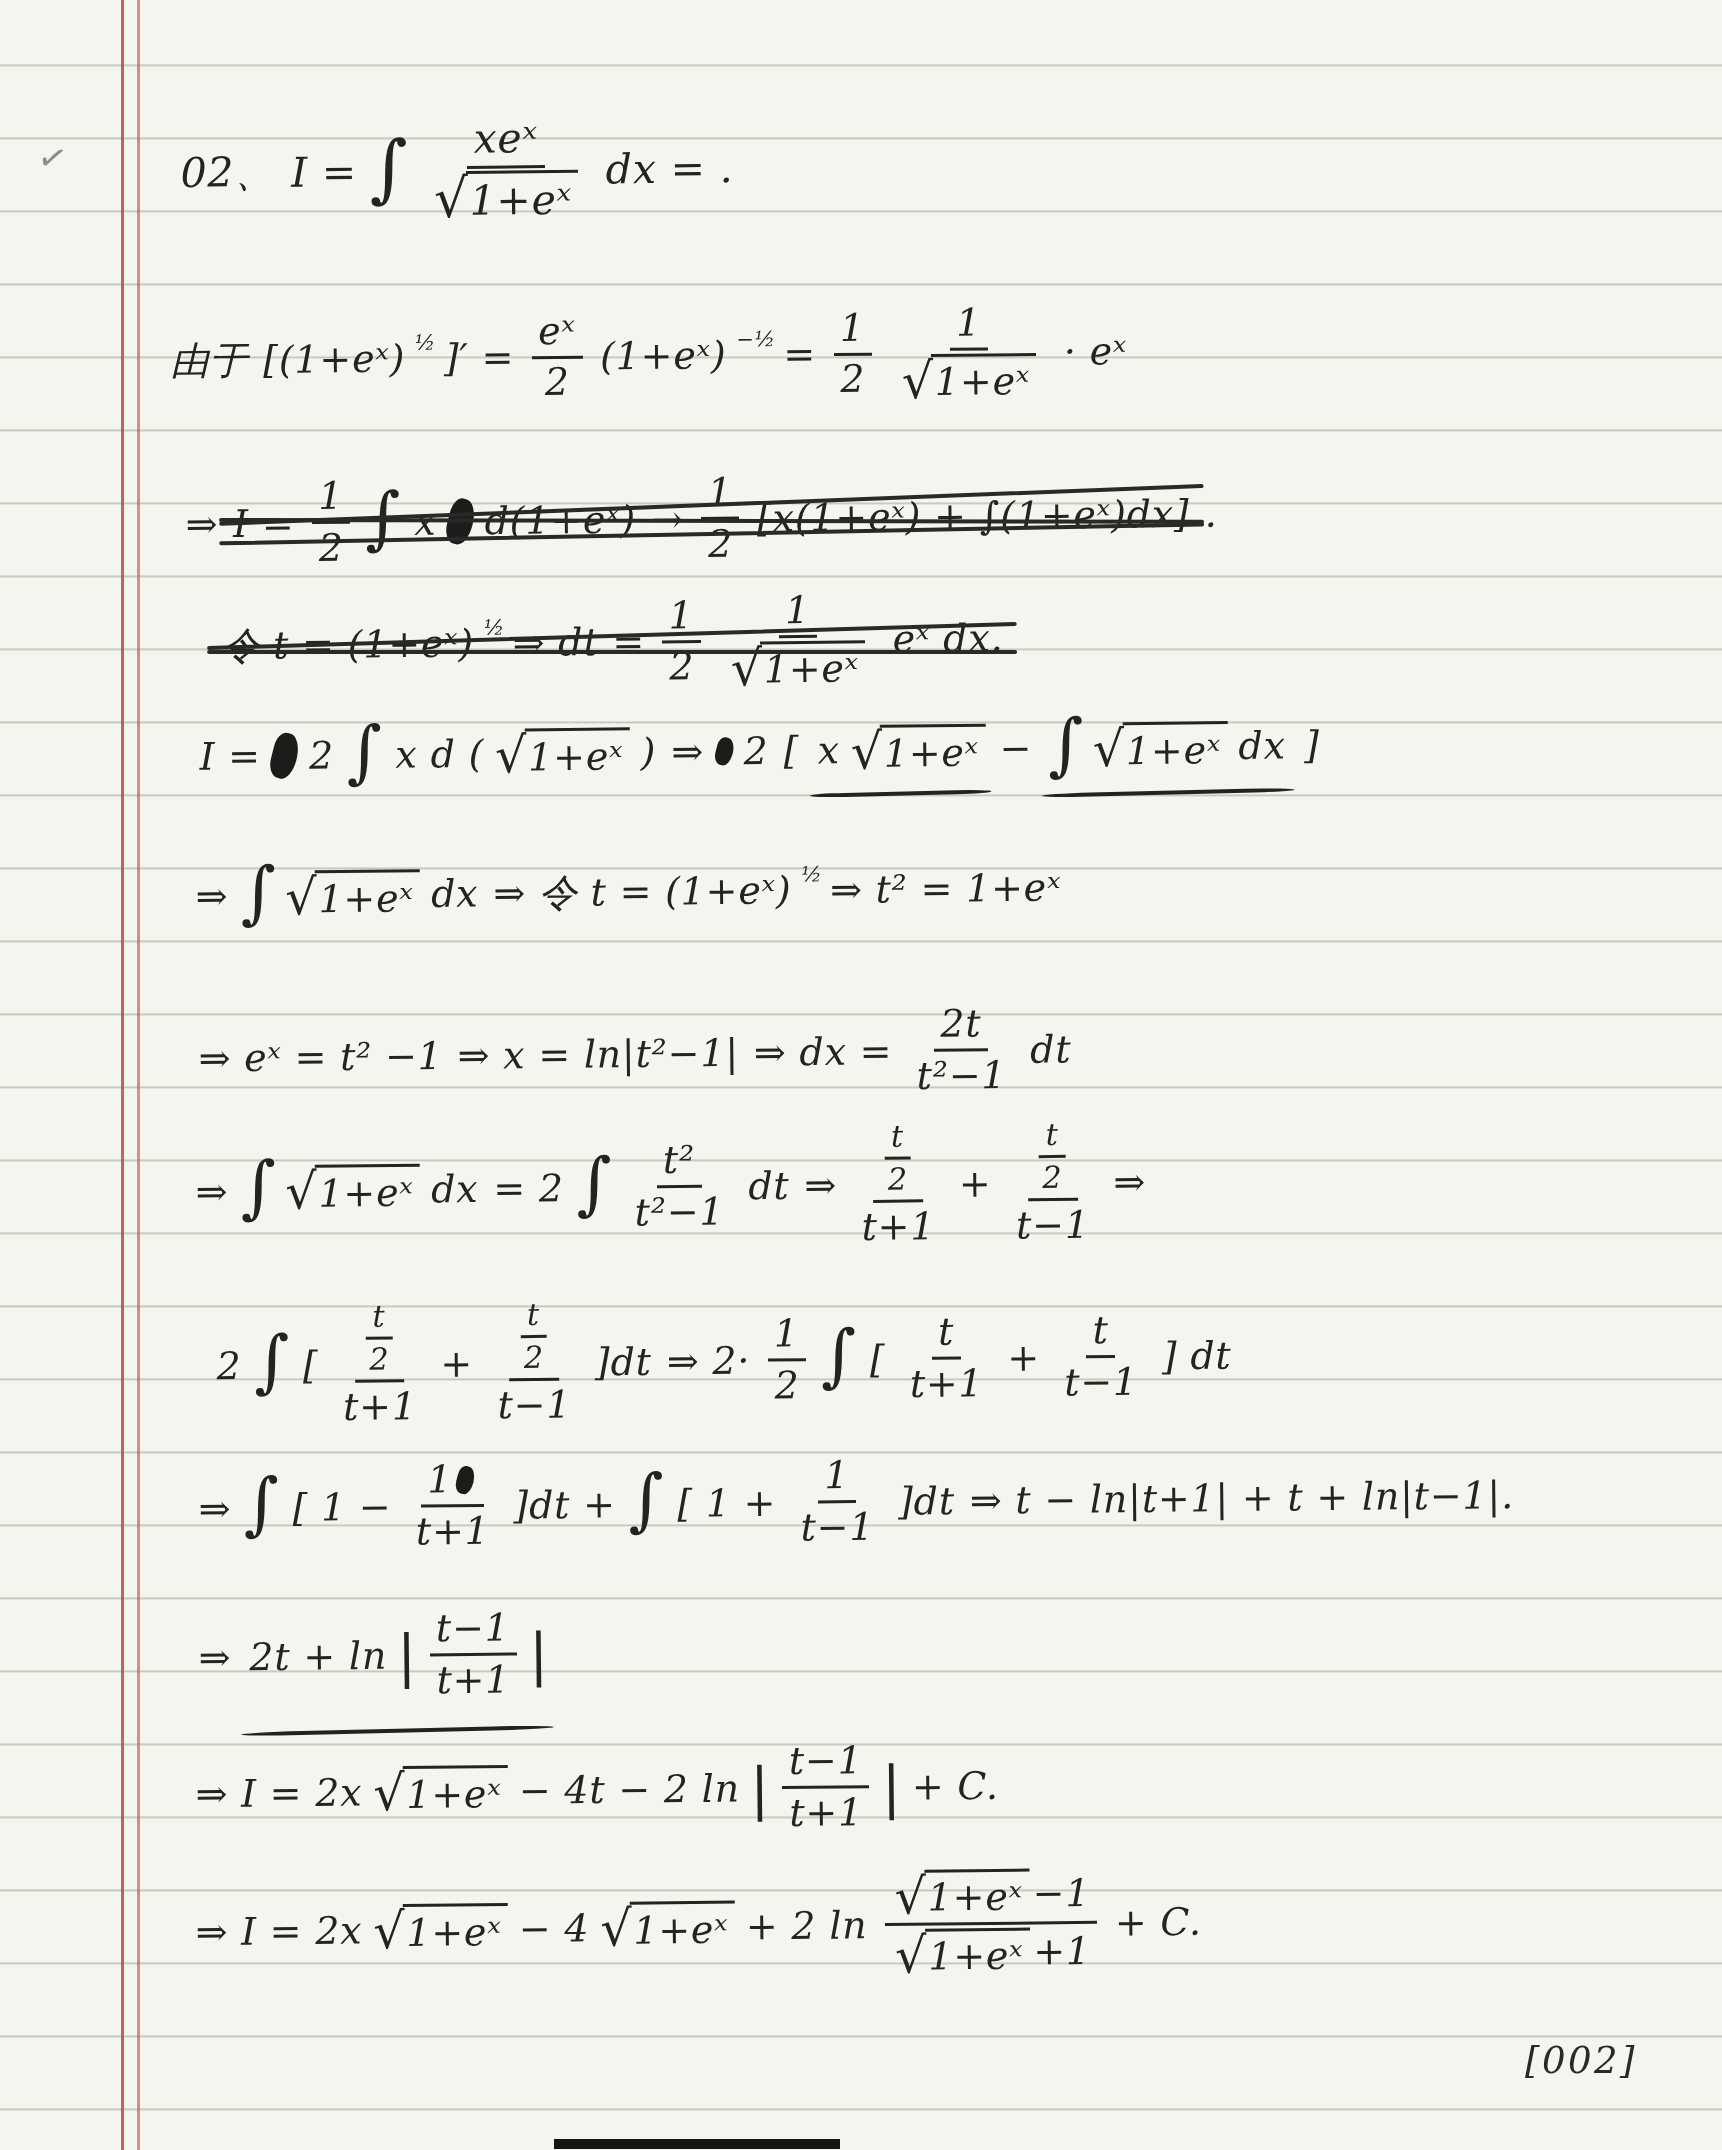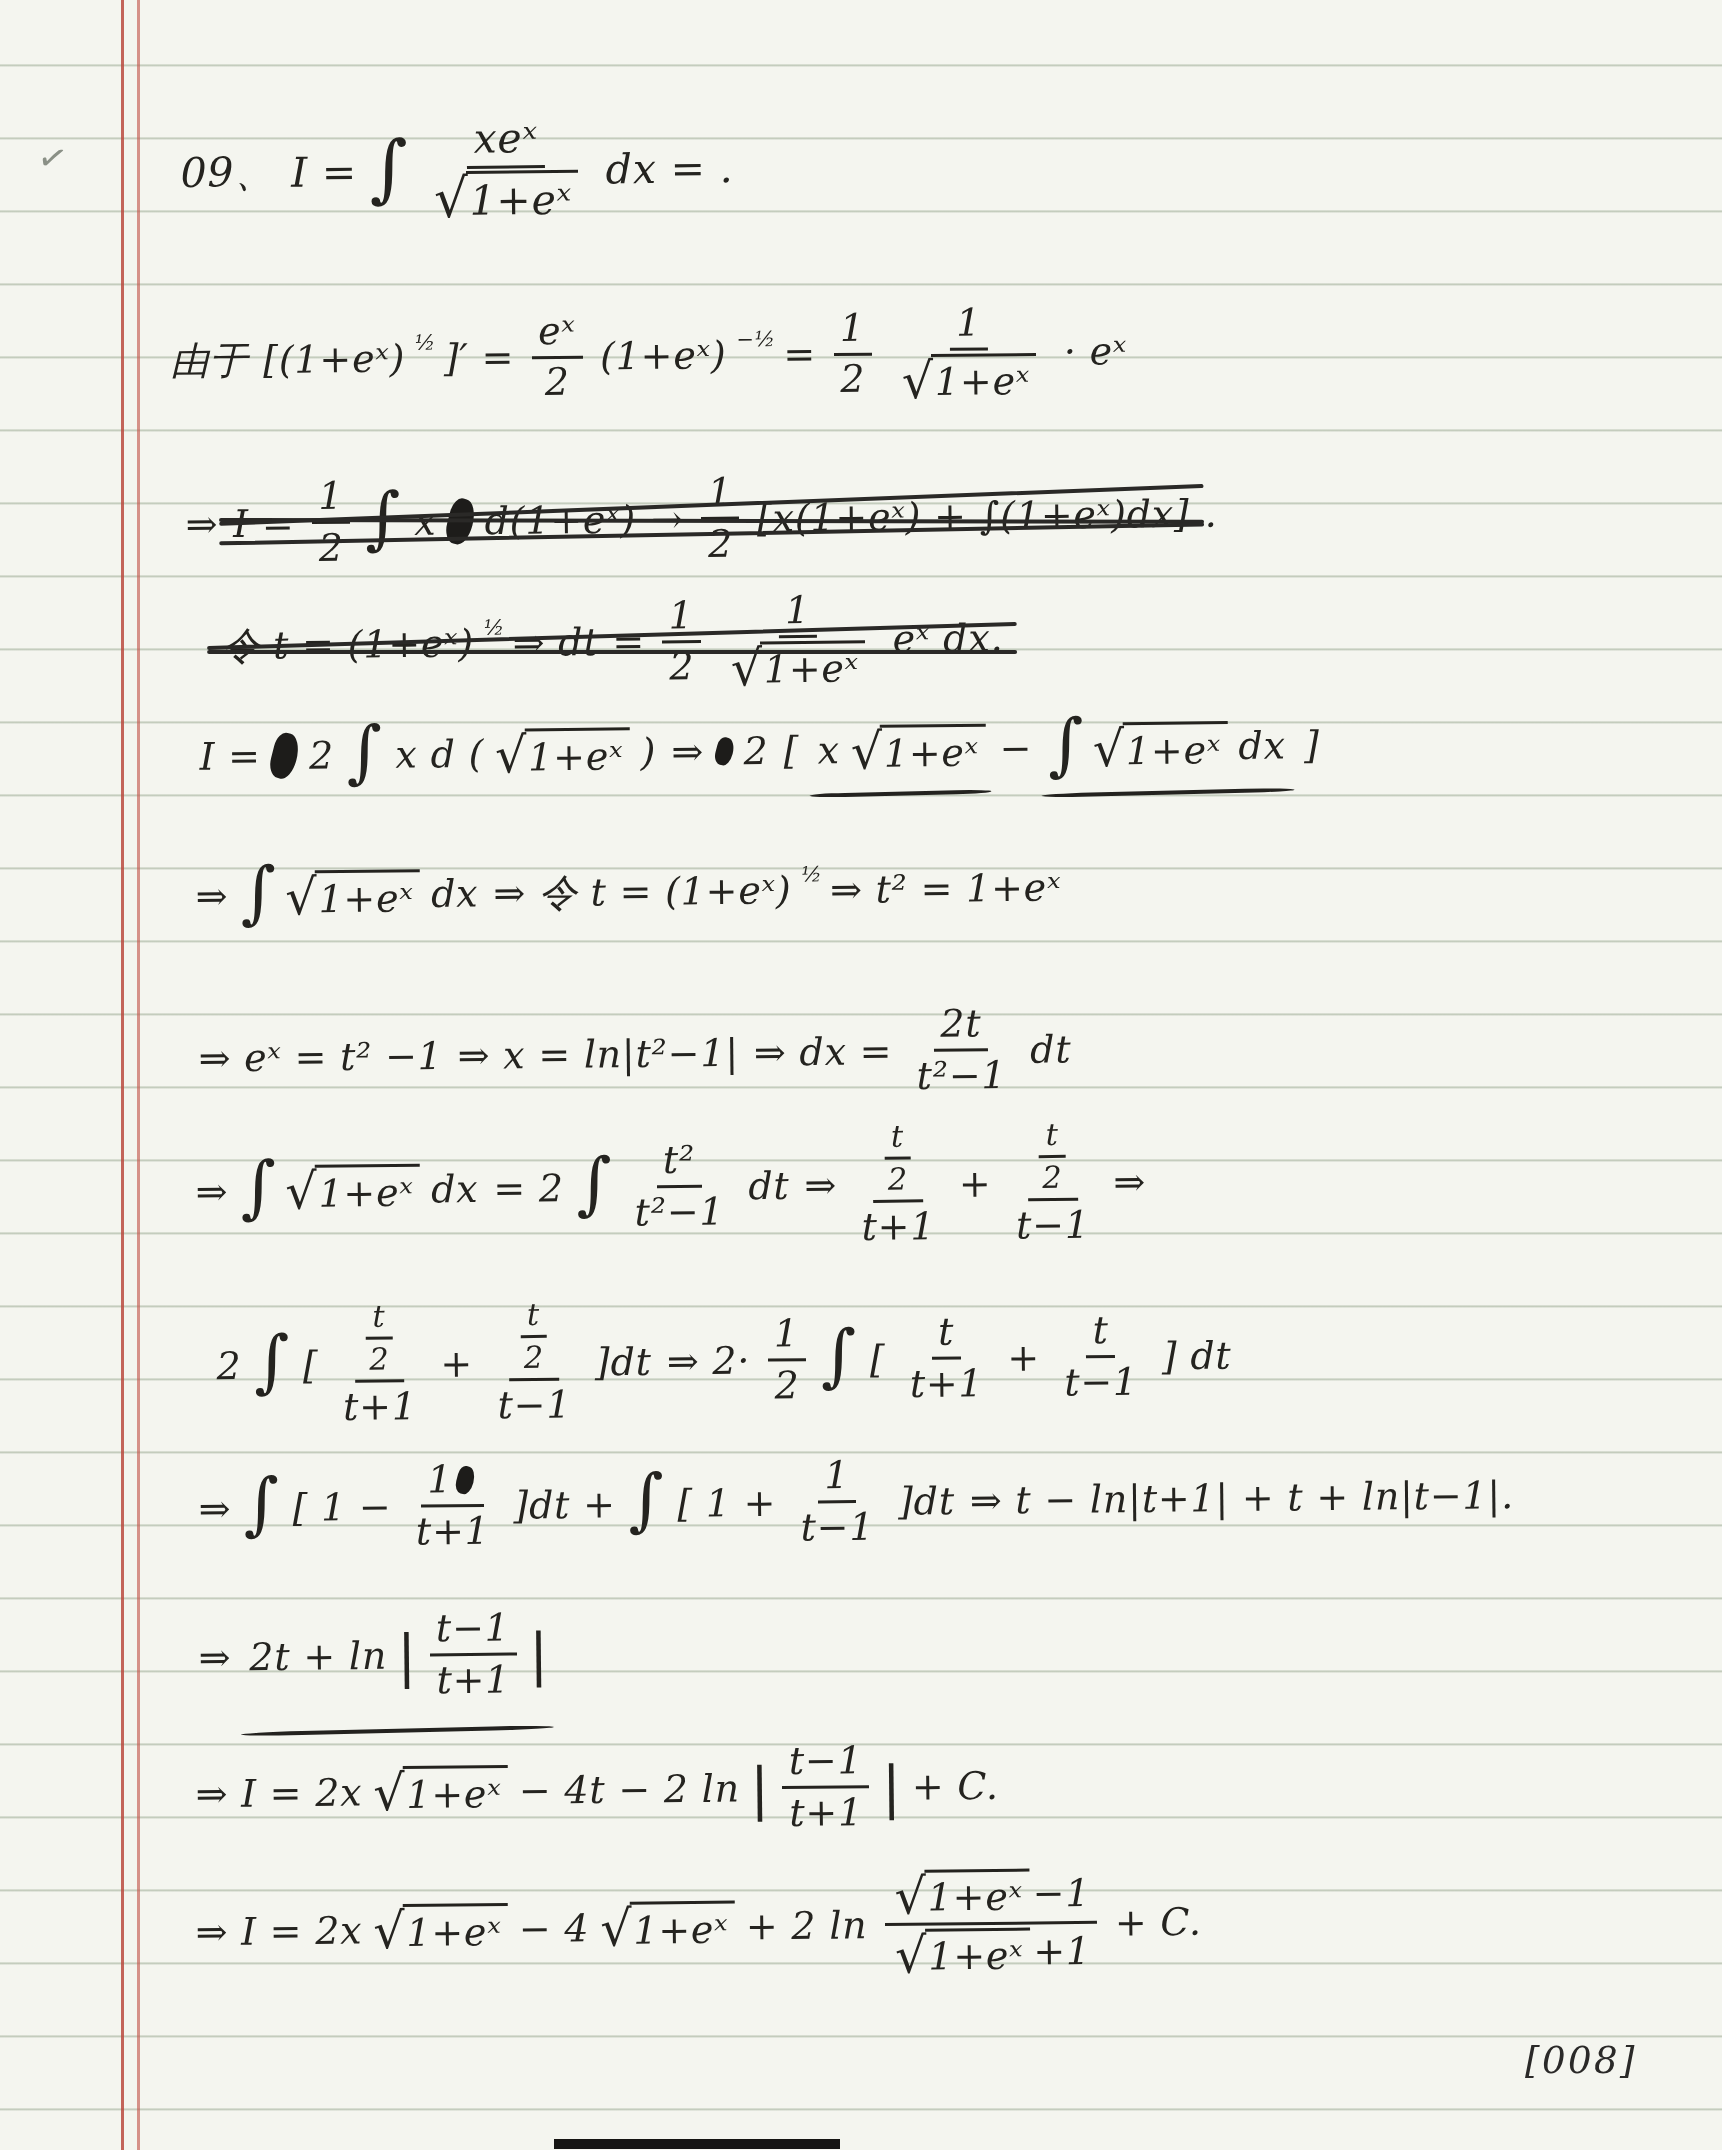--- a/index.html
+++ b/index.html
@@ -72,21 +72,21 @@
 </head>
 <body>
 
 <div class="sheet">
 
   <div class="margin-line a"></div>
   <div class="margin-line b"></div>
   <div class="check">✓</div>
 
   <div class="mline" style="left:173px; top:116px; font-size:41px;">
-    <span class="tok">09、</span>
+    <span class="tok">02、</span>
     <span class="tok">I =</span>
     <span class="int">∫</span>
     <span class="frac">
       <span class="num">xeˣ</span>
       <span class="den">
         <span class="sqrt">
           <span class="rsign">√</span>
           <span class="rbody">1+eˣ</span>
         </span>
       </span>
@@ -385,16 +385,16 @@
         <span class="sqrt">
           <span class="rsign">√</span>
           <span class="rbody">1+eˣ</span>
         </span>
         <span>+1</span>
       </span>
     </span>
     <span class="tok">+ C.</span>
   </div>
 
-  <div class="footer-label">[008]</div>
+  <div class="footer-label">[002]</div>
   <div class="scan-bar"></div>
 </div>
 
 
 </body></html>

